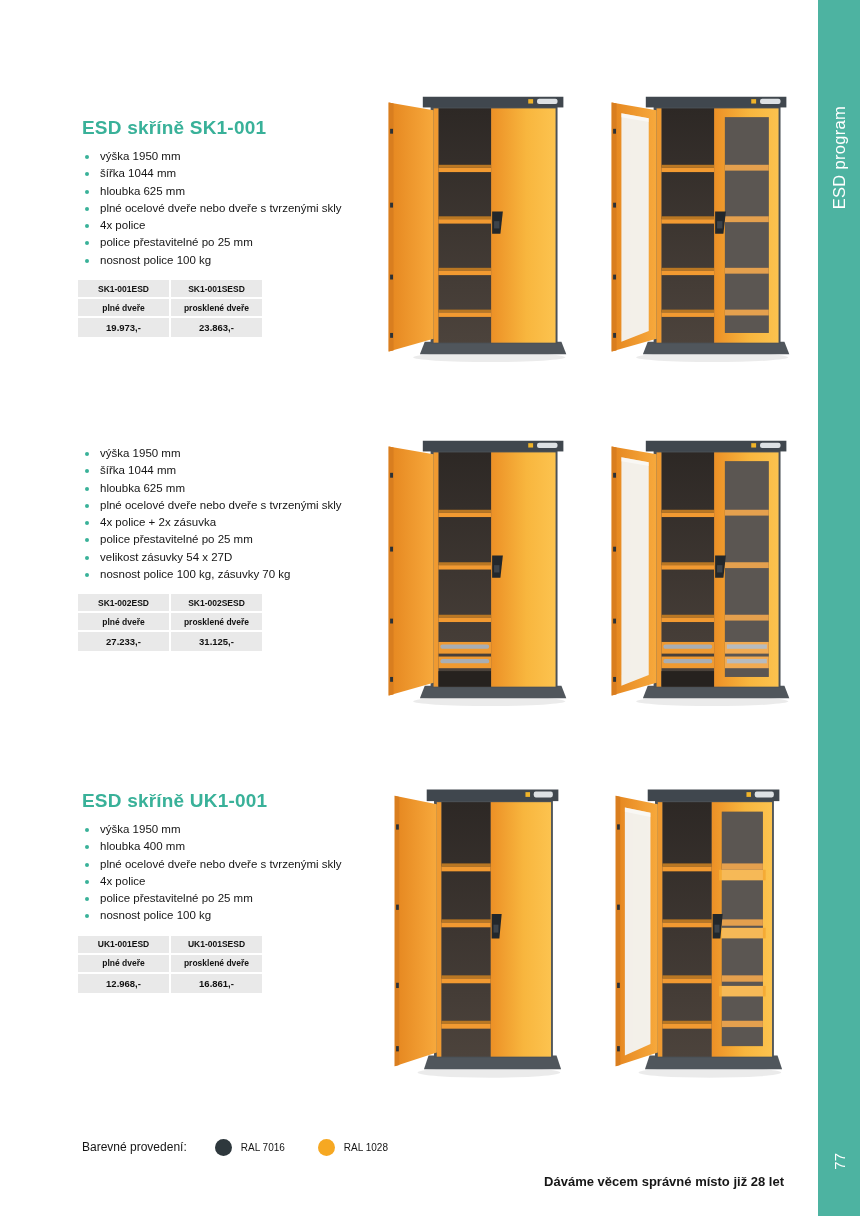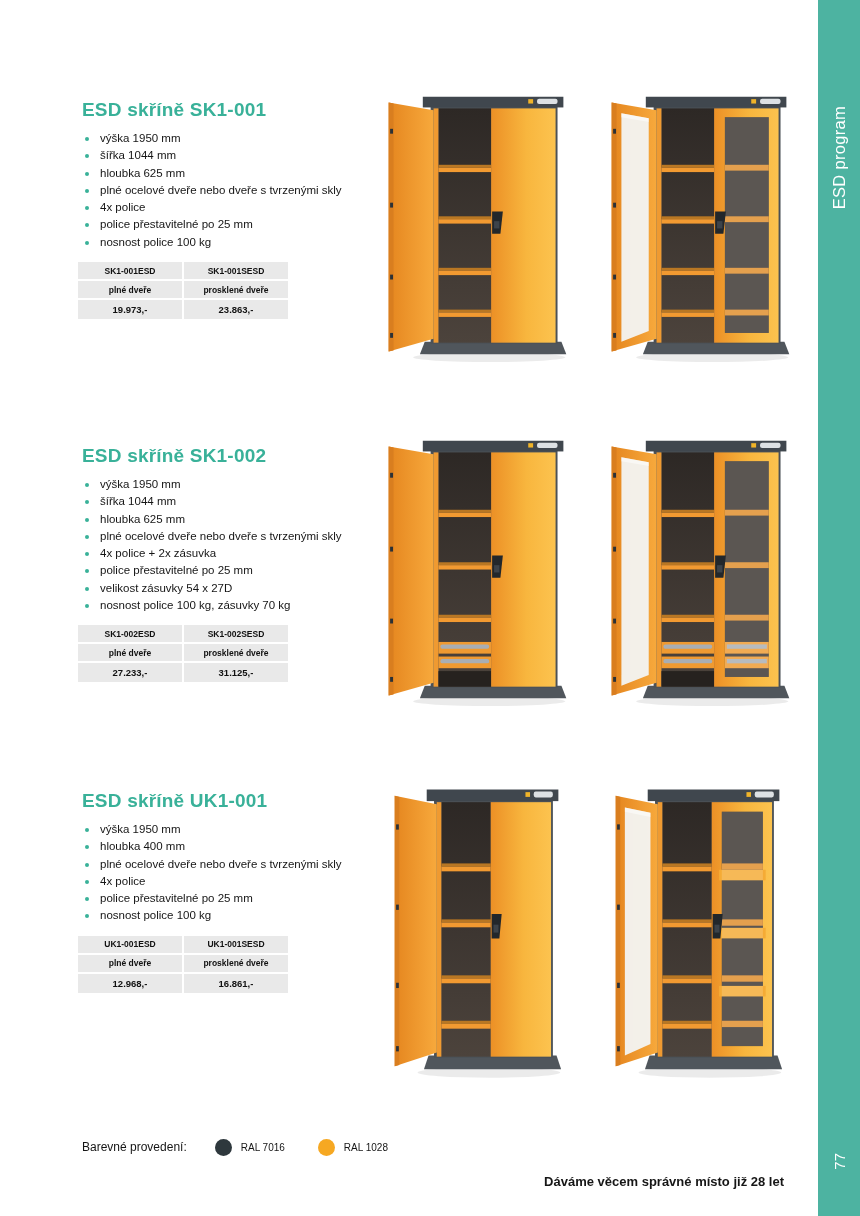--- a/index.html
+++ b/index.html
@@ -17,21 +17,21 @@
   .pagenum-box .v-text { font-size:15px; font-weight:500; }
 
   
   .product { position:absolute; left:82px; width:290px; }
   .product h2 { font-size:19px; line-height:22px; font-weight:bold; color:var(--accent,#39b199); margin-bottom:9px; letter-spacing:.2px; }
   .features { list-style:none; }
   .features li { position:relative; padding-left:18px; font-size:11.5px; line-height:17.3px; color:#151515; }
   .features li::before { content:""; position:absolute; left:3px; top:7px; width:4px; height:4px; border-radius:50%; background:var(--accent,#39b199); }
 
   .price-table { margin-top:9px; border-collapse:separate; border-spacing:2px; margin-left:-6px; }
-  .price-table td { background:#e9e9e9; width:104px; text-align:center; vertical-align:middle; font-size:8.5px; font-weight:bold; padding:3.5px 2px; color:#111; }
+  .price-table td { background:#e9e9e9; width:91px; text-align:center; vertical-align:middle; font-size:8.5px; font-weight:bold; padding:3.5px 2px; color:#111; }
   .price-table tr.price td { font-size:9.5px; padding:4px 20px; }
 
   
   .img-box { position:absolute; width:205px; height:278px; }
   .img-box svg { width:100%; height:100%; display:block; }
   .img-box.tall { width:192px; height:302px; }
   .pos-r1a { left:374px; top:88px; }  .pos-r1b { left:597px; top:88px; }
   .pos-r2a { left:374px; top:432px; } .pos-r2b { left:597px; top:432px; }
   .pos-r3a { left:381px; top:780px; } .pos-r3b { left:602px; top:780px; }
 
@@ -43,21 +43,21 @@
   .swatch-name { font-size:10px; color:#151515; }
 
   
   .slogan { position:absolute; right:76px; top:1174px; font-size:13px; font-weight:bold; color:#161616;margin-left:8px; }
 </style>
 </head>
 <body>
 
 <div class="page">
 
-  <section class="product" style="top:99px">
+  <section class="product" style="top:117px">
     <h2>ESD skříně SK1-001</h2>
     <ul class="features">
       <li>výška 1950 mm</li>
       <li>šířka 1044 mm</li>
       <li>hloubka 625 mm</li>
       <li>plné ocelové dveře nebo dveře s tvrzenými skly</li>
       <li>4x police</li>
       <li>police přestavitelné po 25 mm</li>
       <li>nosnost police 100 kg</li>
     </ul>
@@ -73,21 +73,20 @@
       </tr>
       <tr class="price">
         <td>19.973,-</td>
         <td>23.863,-</td>
       </tr>
     </tbody>
       </table>
   </section>
 
   <section class="product" style="top:445px">
-    <h2>ESD skříně SK1-002</h2>
     <ul class="features">
       <li>výška 1950 mm</li>
       <li>šířka 1044 mm</li>
       <li>hloubka 625 mm</li>
       <li>plné ocelové dveře nebo dveře s tvrzenými skly</li>
       <li>4x police + 2x zásuvka</li>
       <li>police přestavitelné po 25 mm</li>
       <li>velikost zásuvky 54 x 27D</li>
       <li>nosnost police 100 kg, zásuvky 70 kg</li>
     </ul>

